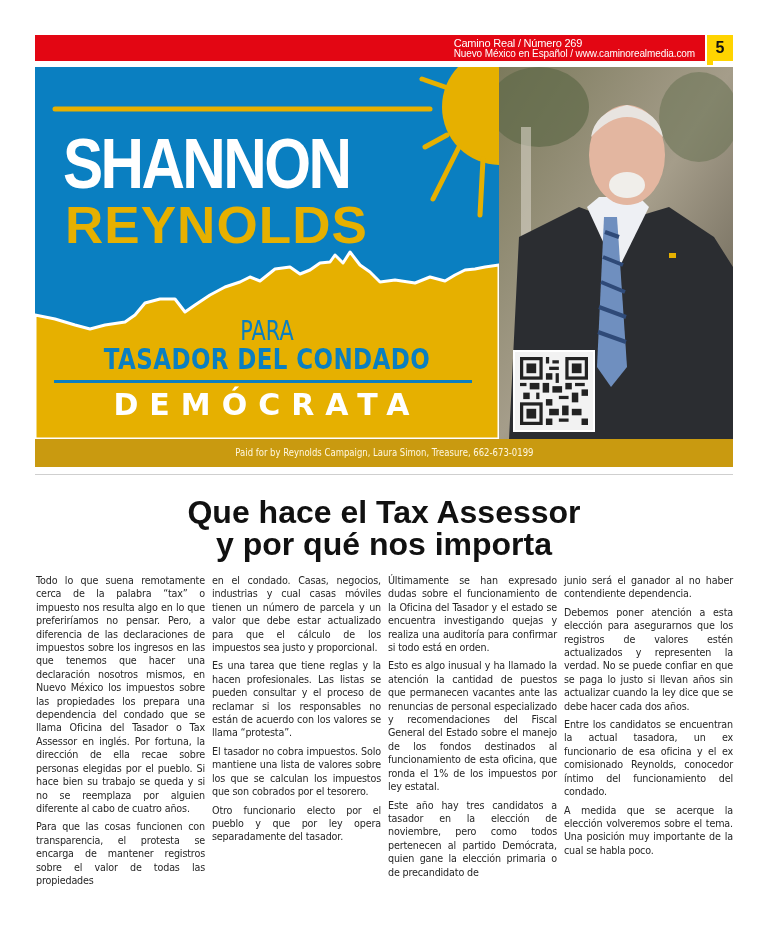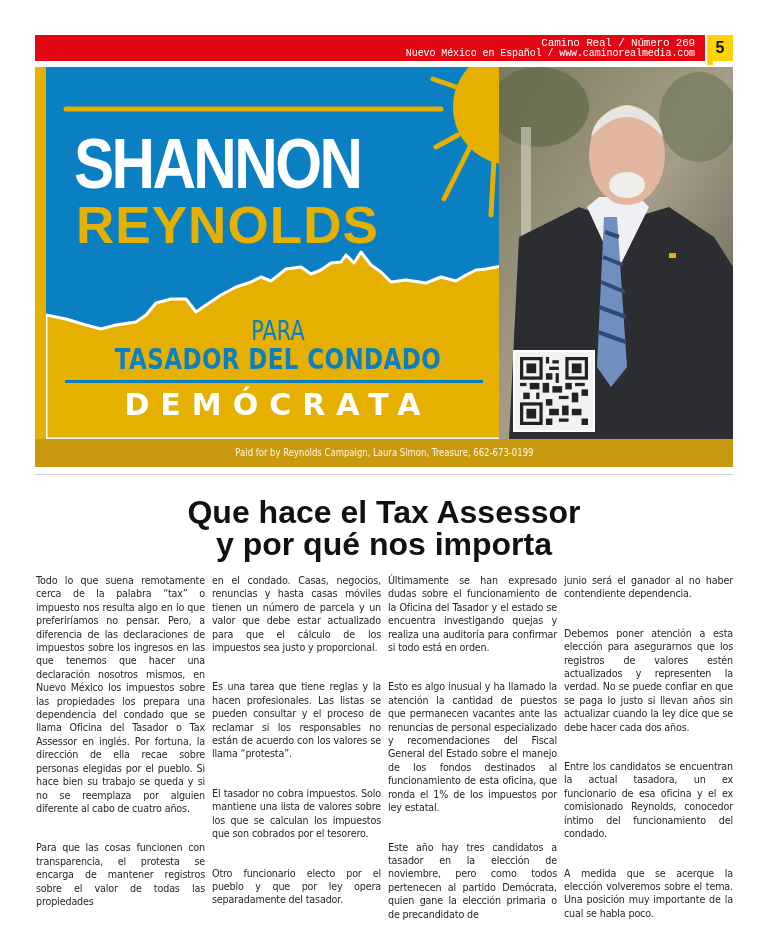--- a/index.html
+++ b/index.html
@@ -5,41 +5,41 @@
   * { margin: 0; padding: 0; box-sizing: border-box; }
   html, body { width: 768px; height: 925px; background: #ffffff; overflow: hidden; }
   body { position: relative; font-family: "Liberation Sans", sans-serif; color: #1a1a1a; }
 
   
   .masthead {
     position: absolute; left: 35px; top: 35px; width: 670px; height: 26px;
     background: #e30613;
   }
   .masthead .pub {
-    position: absolute; right: 10px; top: 2px; text-align: right; color: #fff;
-    font-family: Liberation Mono, monospace;
+    position: absolute; right: 10px; top: 2px; text-align: left; color: #fff;
+    font-family: Liberation Sans, sans-serif;
   }
   .masthead .pub .line1 { font-size: 11px; line-height: 12px; letter-spacing: -0.2px; }
   .masthead .pub .line2 { font-size: 10px; line-height: 9px; letter-spacing: -0.1px; }
   .page-badge {
     position: absolute; left: 707px; top: 35px; width: 26px; height: 26px;
     background: #ffd400; color: #111; font-weight: bold; font-size: 16px;
     display: flex; align-items: center; justify-content: center;
   }
   .page-badge::after {
     content: ""; position: absolute; left: 0; bottom: -4px; width: 6px; height: 4px; background: #ffd400;
   }
 
   
   .ad {
     position: absolute; left: 35px; top: 67px; width: 698px; height: 400px;
     background: #e6b000; overflow: hidden;
   }
   .ad .sky {
-    position: absolute; left: 0; top: 0; width: 464px; height: 372px; margin-left: 11px;
+    position: absolute; left: 0; top: 0; width: 464px; height: 372px;
   }
   .ad .sky svg { position: absolute; left: 0; top: 0; }
   .ad .name1 {
     position: absolute; left: 28px; top: 62px; color: #ffffff;
     font-family: "Liberation Sans", sans-serif; font-weight: bold;
     font-size: 70px; letter-spacing: -3px; line-height: 70px;
     transform: scaleX(0.86); transform-origin: left top;
   }
   .ad .name2 {
     position: absolute; left: 30px; top: 132px; color: #e6b000;
@@ -97,21 +97,21 @@
 
   
   .columns {
     position: absolute; left: 36px; top: 574px; width: 700px; height: 320px;
     display: flex; gap: 7px;
   }
   .col {
     width: 169px; font-family: "DejaVu Sans", sans-serif; font-size: 9.6px;
     line-height: 13.4px; color: #262626; text-align: justify; letter-spacing: -0.15px;
   }
-  .col p { margin-bottom: 26px; hyphens: none; }
+  .col p { margin-bottom: 5px; hyphens: none; }
   .col p:last-child { margin-bottom: 0; }
 </style>
 </head>
 <body>
 
 <div class="masthead">
   <div class="pub">
     <div class="line1">Camino Real / Número 269</div>
     <div class="line2">Nuevo México en Español / www.caminorealmedia.com</div>
   </div>
@@ -218,21 +218,21 @@
   <div>Que hace el Tax Assessor</div>
   <div>y por qué nos importa</div>
 </h1>
 
 <div class="columns">
   <div class="col">
     <p>Todo lo que suena remotamente cerca de la palabra “tax” o impuesto nos resulta algo en lo que preferiríamos no pensar. Pero, a diferencia de las declaraciones de impuestos sobre los ingresos en las que tenemos que hacer una declaración nosotros mismos, en Nuevo México los impuestos sobre las propiedades los prepara una dependencia del condado que se llama Oficina del Tasador o Tax Assessor en inglés. Por fortuna, la dirección de ella recae sobre personas elegidas por el pueblo. Si hace bien su trabajo se queda y si no se reemplaza por alguien diferente al cabo de cuatro años.</p>
     <p>Para que las cosas funcionen con transparencia, el protesta se encarga de mantener registros sobre el valor de todas las propiedades</p>
   </div>
   <div class="col">
-    <p>en el condado. Casas, negocios, renuncias y hasta casas móviles tienen un número de parcela y un valor que debe estar actualizado para que el cálculo de los impuestos sea justo y proporcional.</p>
+    <p>en el condado. Casas, negocios, industrias y cual casas móviles tienen un número de parcela y un valor que debe estar actualizado para que el cálculo de los impuestos sea justo y proporcional.</p>
     <p>Es una tarea que tiene reglas y la hacen profesionales. Las listas se pueden consultar y el proceso de reclamar si los responsables no están de acuerdo con los valores se llama “protesta”.</p>
     <p>El tasador no cobra impuestos. Solo mantiene una lista de valores sobre los que se calculan los impuestos que son cobrados por el tesorero.</p>
     <p>Otro funcionario electo por el pueblo y que por ley opera separadamente del tasador.</p>
   </div>
   <div class="col">
     <p>Últimamente se han expresado dudas sobre el funcionamiento de la Oficina del Tasador y el estado se encuentra investigando quejas y realiza una auditoría para confirmar si todo está en orden.</p>
     <p>Esto es algo inusual y ha llamado la atención la cantidad de puestos que permanecen vacantes ante las renuncias de personal especializado y recomendaciones del Fiscal General del Estado sobre el manejo de los fondos destinados al funcionamiento de esta oficina, que ronda el 1% de los impuestos por ley estatal.</p>
     <p>Este año hay tres candidatos a tasador en la elección de noviembre, pero como todos pertenecen al partido Demócrata, quien gane la elección primaria o de precandidato de</p>
   </div>
   <div class="col">

